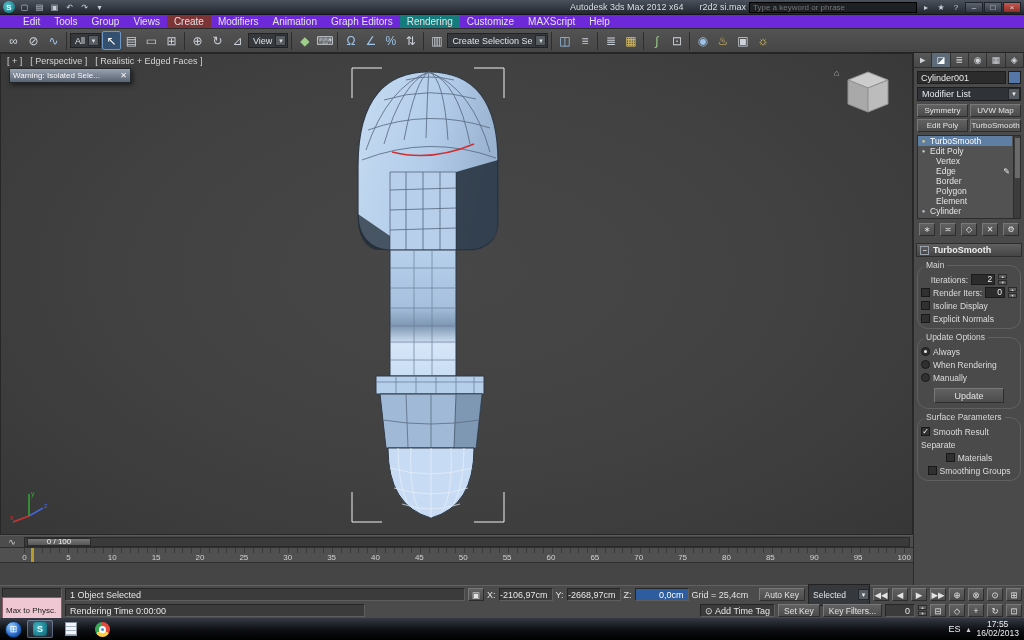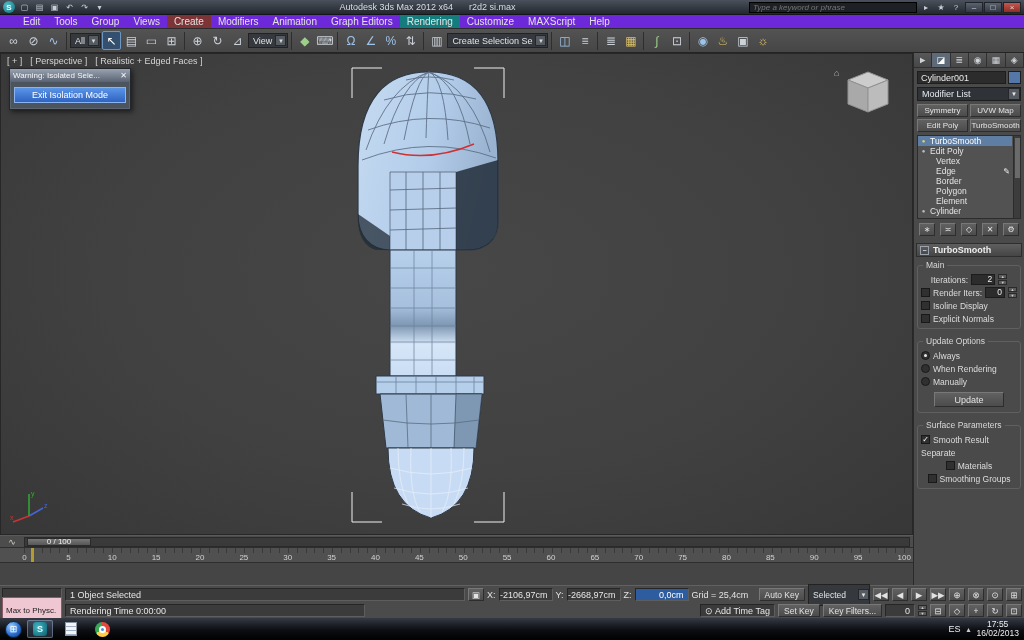--- a/index.html
+++ b/index.html
@@ -4,22 +4,22 @@
 <style>
   * { box-sizing: border-box; margin: 0; padding: 0; }
   html,body { background:#000; }
   #root{position:relative;width:1024px;height:640px;background:#454545;font-family:"Liberation Sans",sans-serif;font-size:10px;color:#ddd;overflow:hidden}
 
   
   .titlebar{position:absolute;top:0;left:0;width:100%;height:15px;background:linear-gradient(#4a515c,#23272e);display:flex;align-items:center;padding:0 3px;gap:3px;font-size:9px;border-bottom:1px solid #14161a}
   .logo{width:12px;height:12px;border-radius:50%;background:radial-gradient(circle at 35% 35%,#52c0c9,#0d6e7a);color:#eafcff;font-weight:bold;font-size:8px;display:flex;align-items:center;justify-content:center;flex:0 0 auto}
   .qat{display:flex;gap:2px}
   .qat span{width:13px;height:12px;display:flex;align-items:center;justify-content:center;color:#c9cfd8;font-size:8px}
-  .tb-title{flex:1;display:flex;justify-content:center;gap:16px;color:#d9dde2;white-space:nowrap;overflow:hidden}
-  .search{width:168px;height:11px;background:#1d2126;border:1px solid #000;color:#9aa0a8;font-style:italic;font-size:8px;padding:0 3px;font-family:"Liberation Sans",sans-serif}
+  .tb-title{flex:1;display:flex;justify-content:flex-end;gap:16px;color:#d9dde2;white-space:nowrap;overflow:hidden}
+  .search{width:168px;height:11px;background:#1d2126;border:1px solid #000;color:#9aa0a8;font-size:8px;padding:0 3px;font-family:"Liberation Sans",sans-serif}
   .infoicons{display:flex;gap:3px}
   .infoicons span{width:12px;height:11px;display:flex;align-items:center;justify-content:center;color:#c9cfd8;font-size:8px}
   .winbtns{display:flex;gap:1px}
   .winbtn{width:18px;height:11px;background:linear-gradient(#5a626e,#343a44);border:1px solid #20242a;display:flex;align-items:center;justify-content:center;font-size:8px;color:#dde}
   .winbtn.close{background:linear-gradient(#c4574d,#8c2f27)}
 
   
   .menubar{position:absolute;top:15px;left:0;width:100%;height:14px;background:#6d28d9;display:flex;align-items:center;padding-left:16px;border-bottom:1px solid #2c2c2c}
   .menu{padding:1px 7px;color:#e2e2e2;white-space:nowrap}
   .menu.hl-red{background:#7c3436}
@@ -64,21 +64,21 @@
   .stki .bulb{font-size:6px;color:#e4cf5a;width:7px;text-align:center}
   .stki .bulb.dim{color:#b9bec6}
   .stki.indent{padding-left:18px}
   .stki .tool{margin-left:auto;font-size:8px;color:#e8e8e8}
   .sscroll{position:absolute;right:0;top:0;width:7px;height:100%;background:#3c3c3c;border-left:1px solid #2c2c2c}
   .sthumb{position:absolute;left:1px;top:2px;width:5px;height:40px;background:#6a6a6a}
   .stacktools{display:flex;justify-content:space-between;padding:2px 5px}
   .stbtn{width:16px;height:13px;display:flex;align-items:center;justify-content:center;font-size:8px}
   .rollhdr{margin:5px 2px 0;height:14px;background:linear-gradient(#5f5f5f,#454545);border:1px solid #2e2e2e;display:flex;align-items:center;gap:4px;padding:0 3px;color:#eee;font-weight:bold}
   .minus{width:9px;height:9px;border:1px solid #9aa2ab;display:flex;align-items:center;justify-content:center;font-size:7px;color:#dde;line-height:7px}
-  .grp{border:1px solid #606060;border-radius:3px;margin:8px 3px 12px;padding:7px 3px 3px;position:relative}
+  .grp{border:1px solid #606060;border-radius:11px;margin:8px 3px 4px;padding:7px 3px 3px;position:relative}
   .gt{position:absolute;top:-6px;left:5px;background:#4a4a4a;padding:0 3px;font-size:8.5px;color:#d8d8d8;white-space:nowrap}
   .prow{display:flex;align-items:center;gap:3px;height:13px;font-size:8.5px;white-space:nowrap}
   .prow.right{justify-content:center}
   .pval{width:24px;height:11px;background:#2c2c2c;border:1px solid #1c1c1c;color:#eee;text-align:right;padding:0 2px;line-height:9px}
   .spin{display:flex;flex-direction:column;gap:1px}
   .spin span{width:9px;height:5px;background:#5c5c5c;border:1px solid #2a2a2a;font-size:4px;line-height:3px;text-align:center;color:#ccc}
   .cb{width:9px;height:9px;background:#303030;border:1px solid #191919;display:flex;align-items:center;justify-content:center;font-size:8px;color:#fff;flex:0 0 auto}
   .rb{width:9px;height:9px;border-radius:50%;background:#303030;border:1px solid #191919;position:relative;flex:0 0 auto}
   .rb.sel::after{content:"";position:absolute;inset:2px;border-radius:50%;background:#e8e8e8}
   .updbtn{margin:4px auto 2px;width:72%;height:15px;display:flex;align-items:center;justify-content:center}
@@ -228,23 +228,20 @@
     <div class="vplabel">
       <span>[ + ]</span>
       <span>[ Perspective ]</span>
       <span>[ Realistic + Edged Faces ]</span>
     </div>
 
     <div class="warning">
       <div class="warnhdr">
         <span>Warning: Isolated Sele...</span>
         <span>✕</span>
-      </div>
-      <div class="warnbody">
-        <div class="warnbtn">Exit Isolation Mode</div>
       </div>
     </div>
 
     <svg class="modelsvg" width="185" height="470" viewBox="0 0 185 470">
       <defs>
         <linearGradient id="colGrad" x1="0" y1="0" x2="0" y2="1">
           <stop offset="0" stop-color="#b7d0ec"></stop>
             <stop offset="0.45" stop-color="#a6c0dd"></stop>
           <stop offset="0.6" stop-color="#7e97b3"></stop>
             <stop offset="0.75" stop-color="#d6e6f8"></stop>

